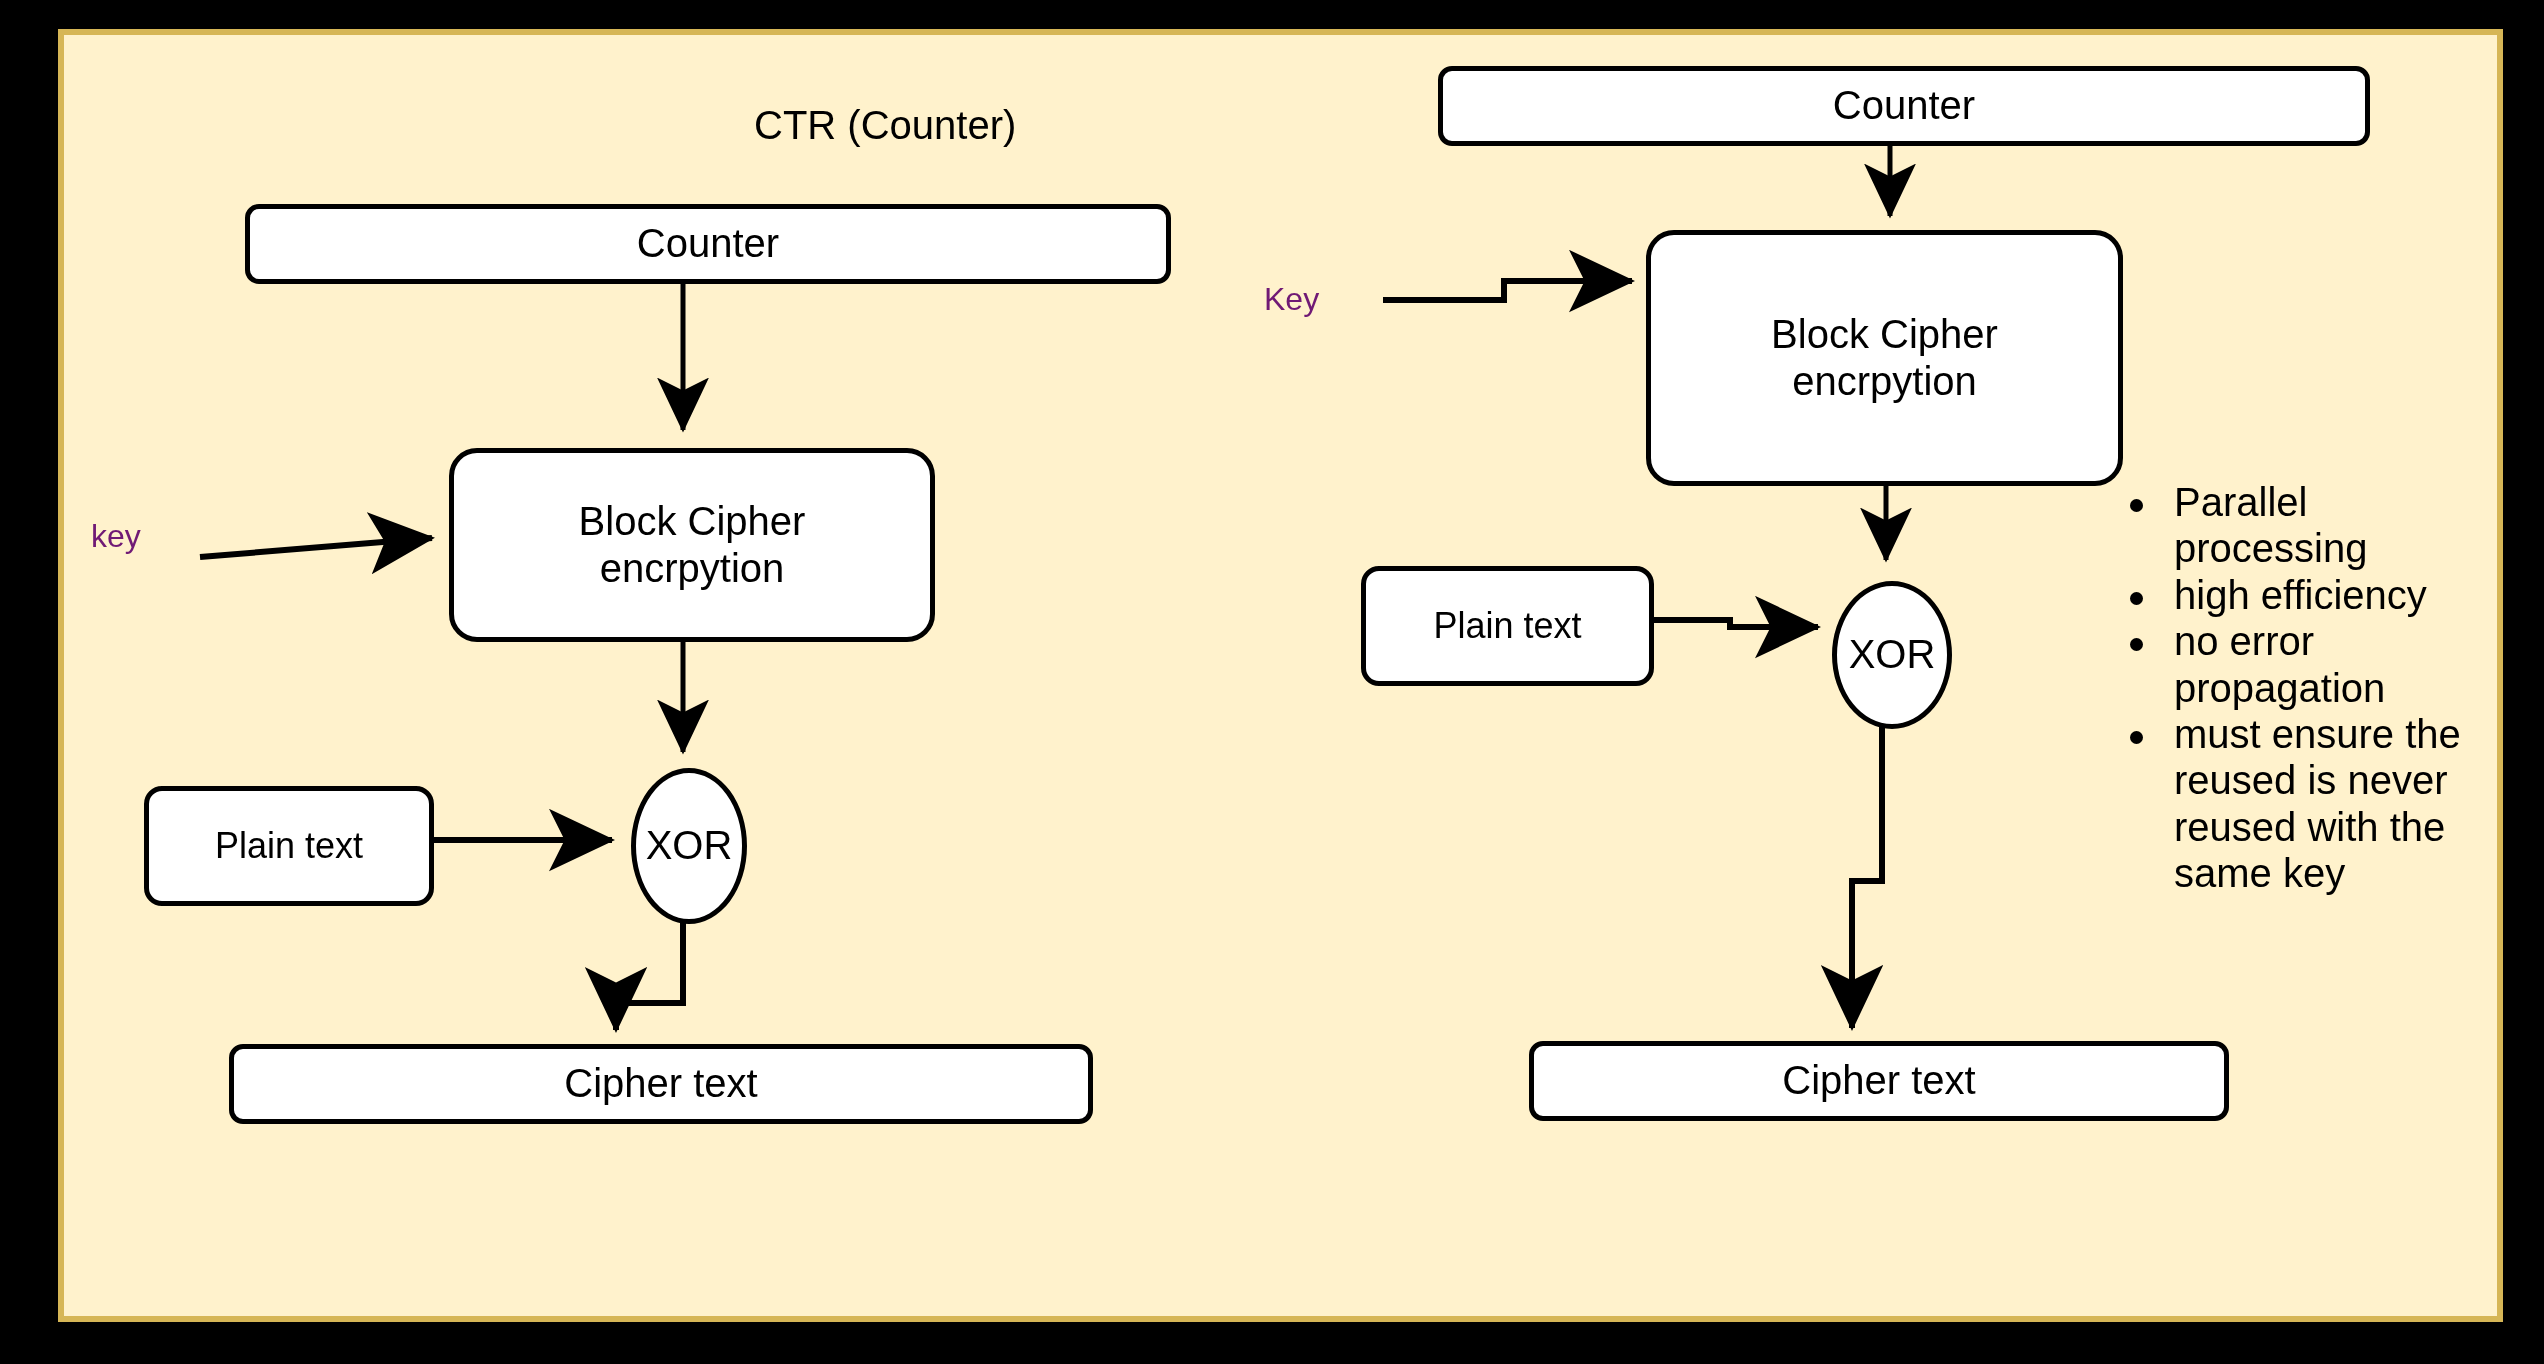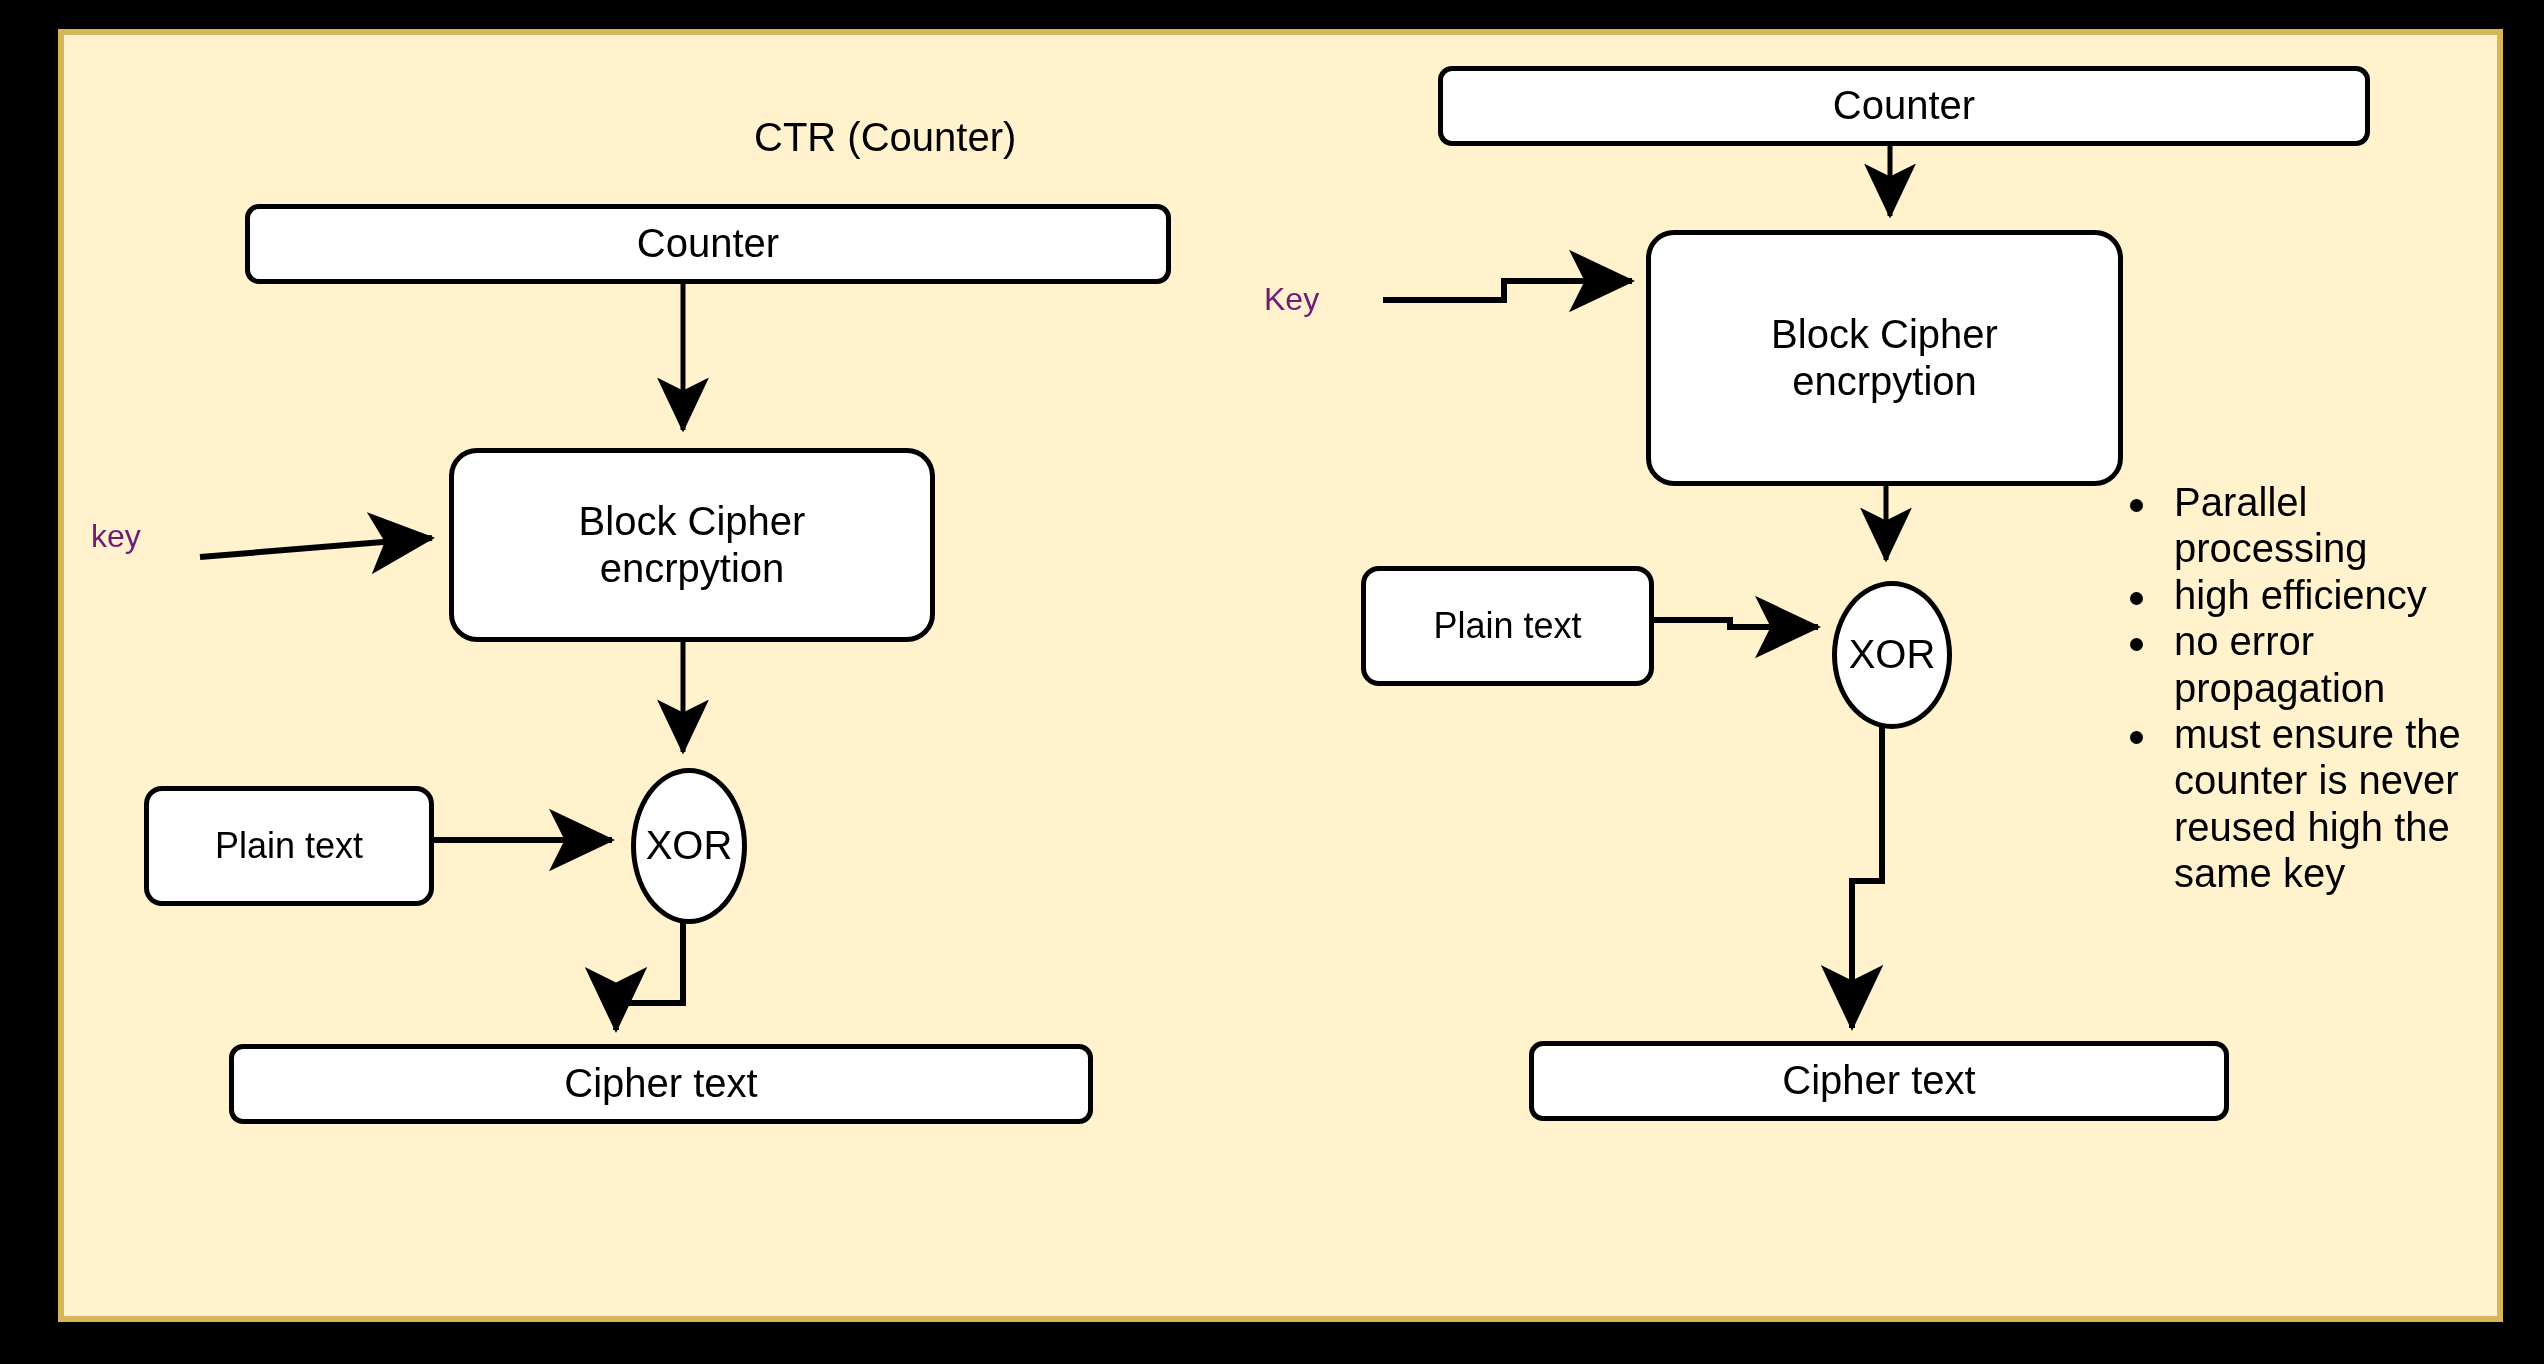--- a/index.html
+++ b/index.html
@@ -136,21 +136,21 @@
 
       <path d="M1383,300 L1504,300 L1504,281 L1632,281" stroke="#000000" stroke-width="6" fill="none" marker-end="url(#ah)"></path>
 
       <path d="M1886,480 L1886,560" stroke="#000000" stroke-width="5" fill="none" marker-end="url(#ah)"></path>
 
       <path d="M1648,620 L1730,620 L1730,627 L1818,627" stroke="#000000" stroke-width="6" fill="none" marker-end="url(#ah)"></path>
 
       <path d="M1882,722 L1882,881 L1852,881 L1852,1028" stroke="#000000" stroke-width="6" fill="none" marker-end="url(#ah)"></path>
     </svg>
 
-    <div id="panel-title" style="left:690px; top:82px;">CTR (Counter)</div>
+    <div id="panel-title" style="left:690px; top:70px;">CTR (Counter)</div>
 
     <div class="node wide" style="left:162px; top:169px; width:926px; height:80px;">Counter</div>
 
     <div class="node block" style="left:385px; top:413px; width:486px; height:194px;">
       <span class="two-line">
         <span>Block Cipher</span>
         <span>encrpytion</span>
       </span>
     </div>
 
@@ -188,19 +188,19 @@
         <li>
           <span class="dot"></span>
           <span>high efficiency</span>
         </li>
         <li>
           <span class="dot"></span>
           <span>no error propagation</span>
         </li>
         <li>
           <span class="dot"></span>
-          <span>must ensure the counter is never reused high the same key</span>
+          <span>must ensure the reused is never reused with the same key</span>
         </li>
       </ul>
     </div>
 
   </div>
 </div>
 
 </body></html>

